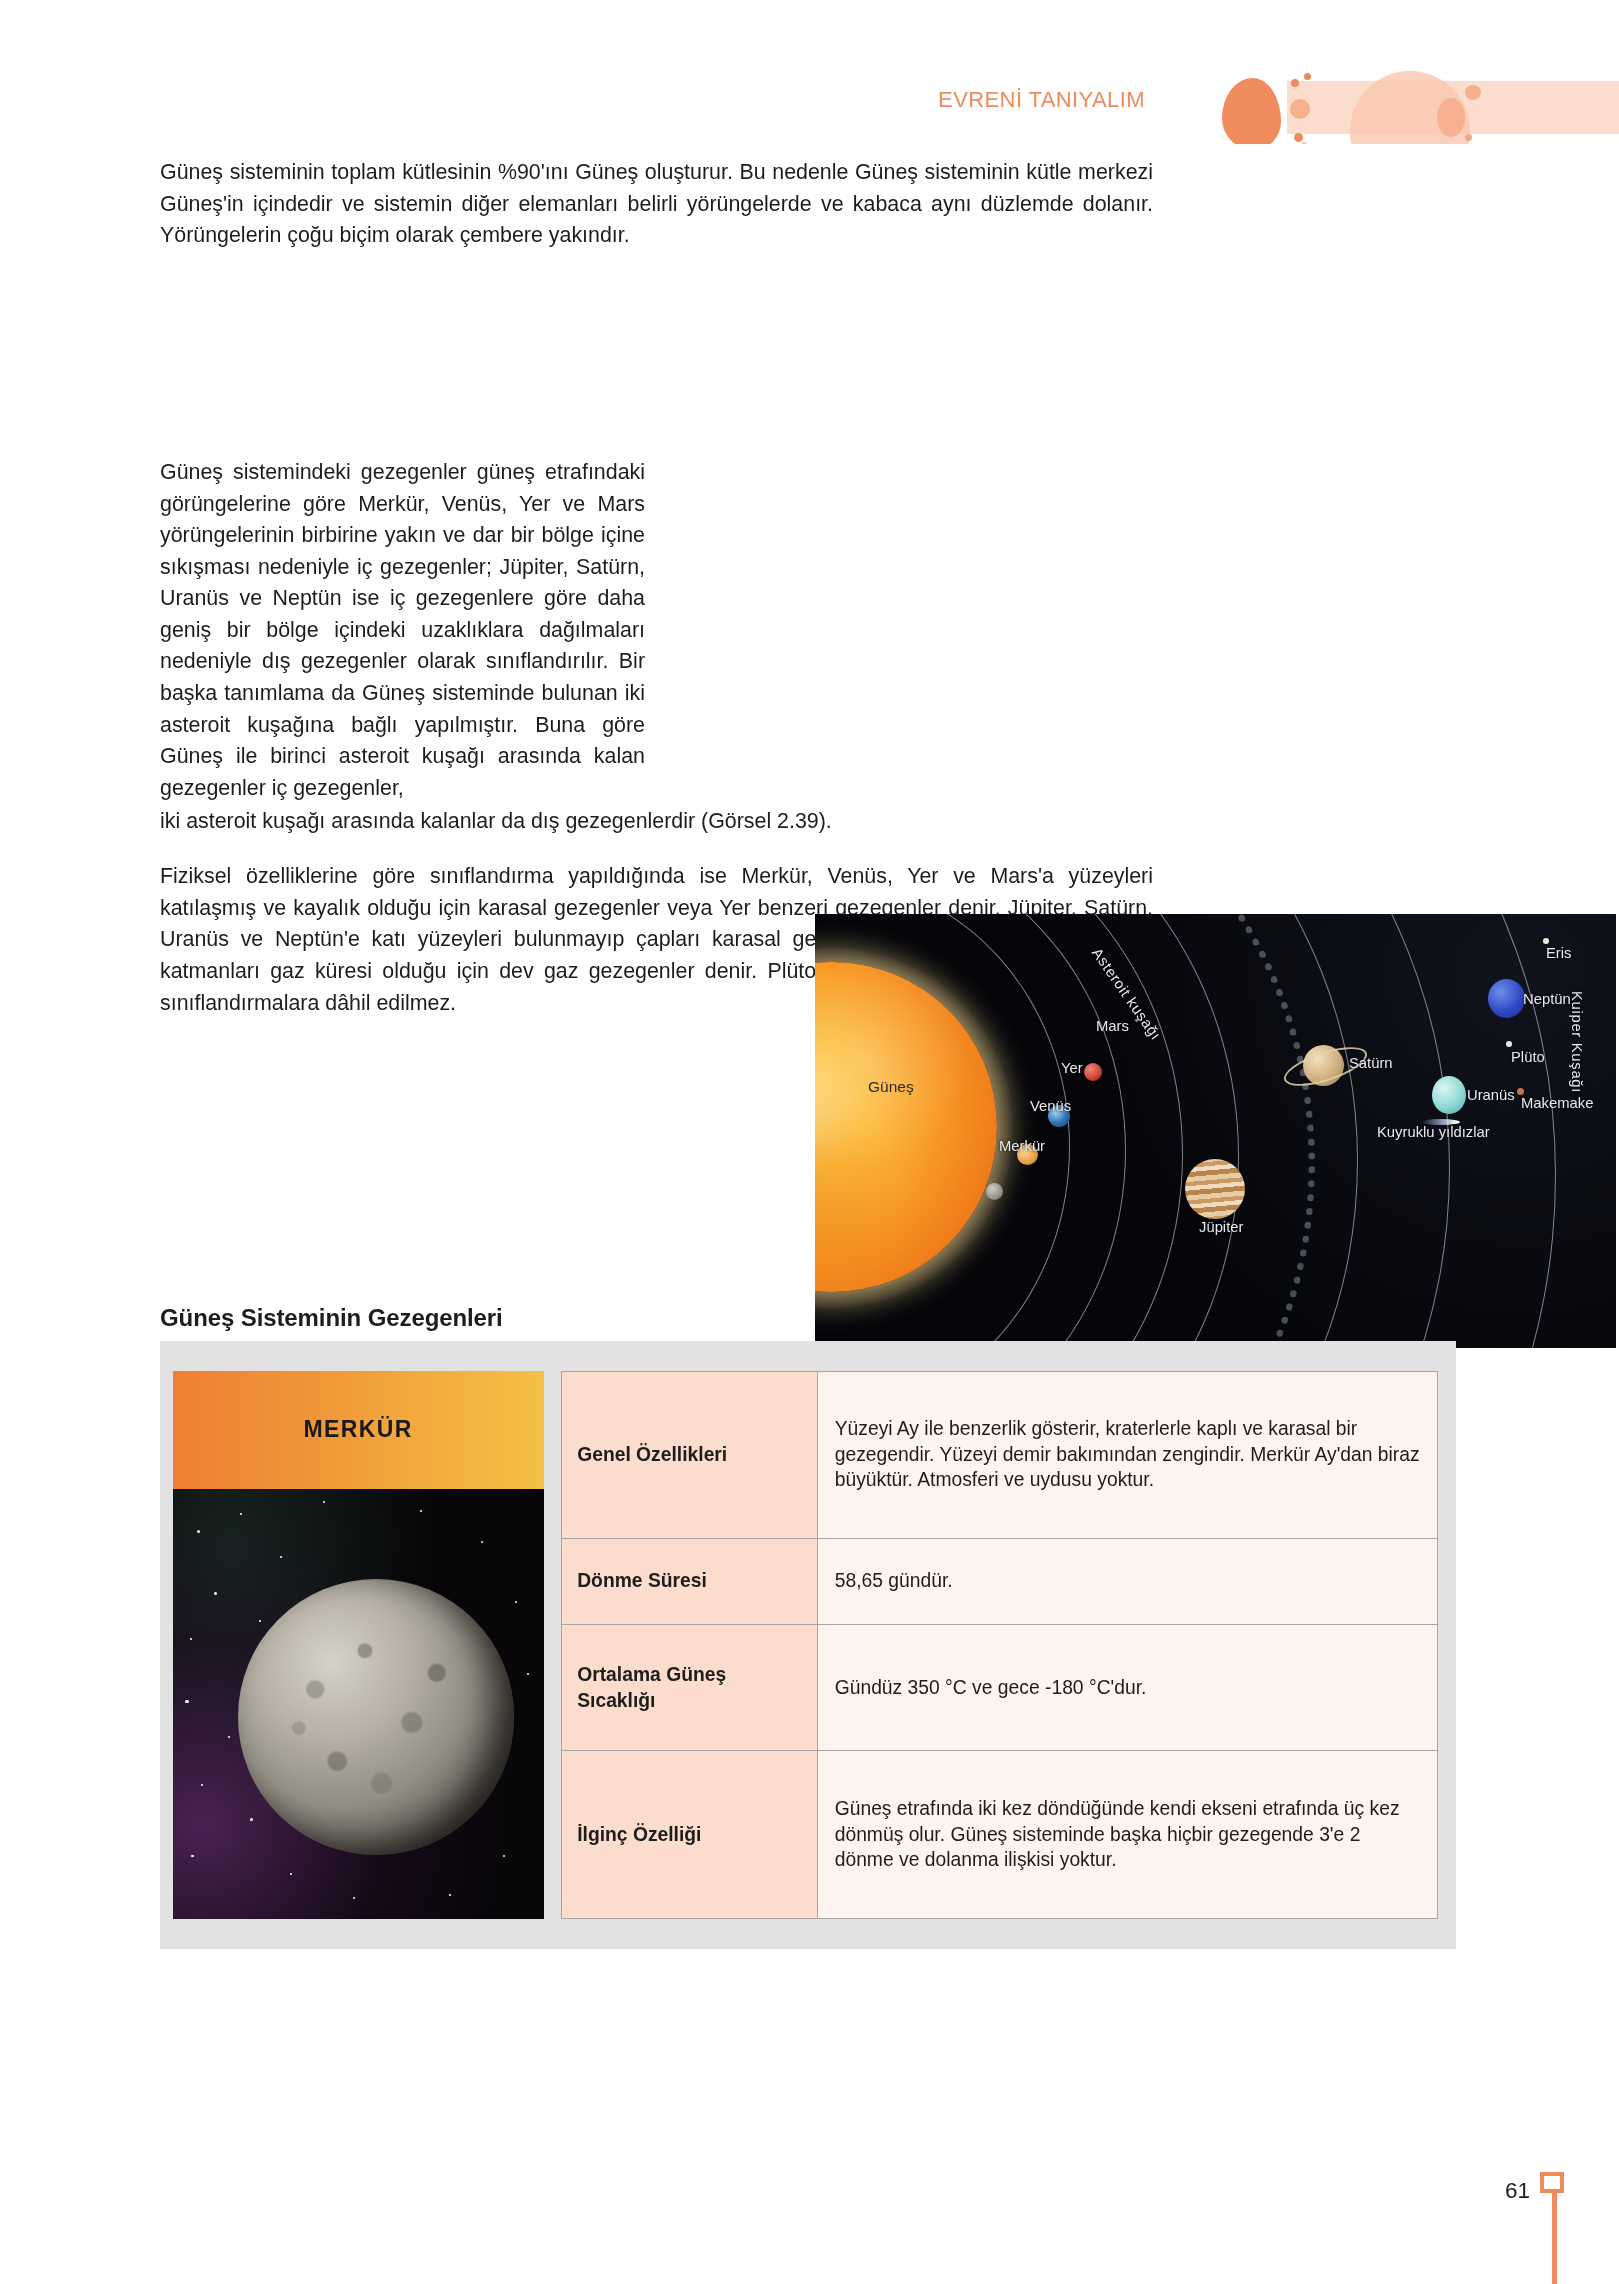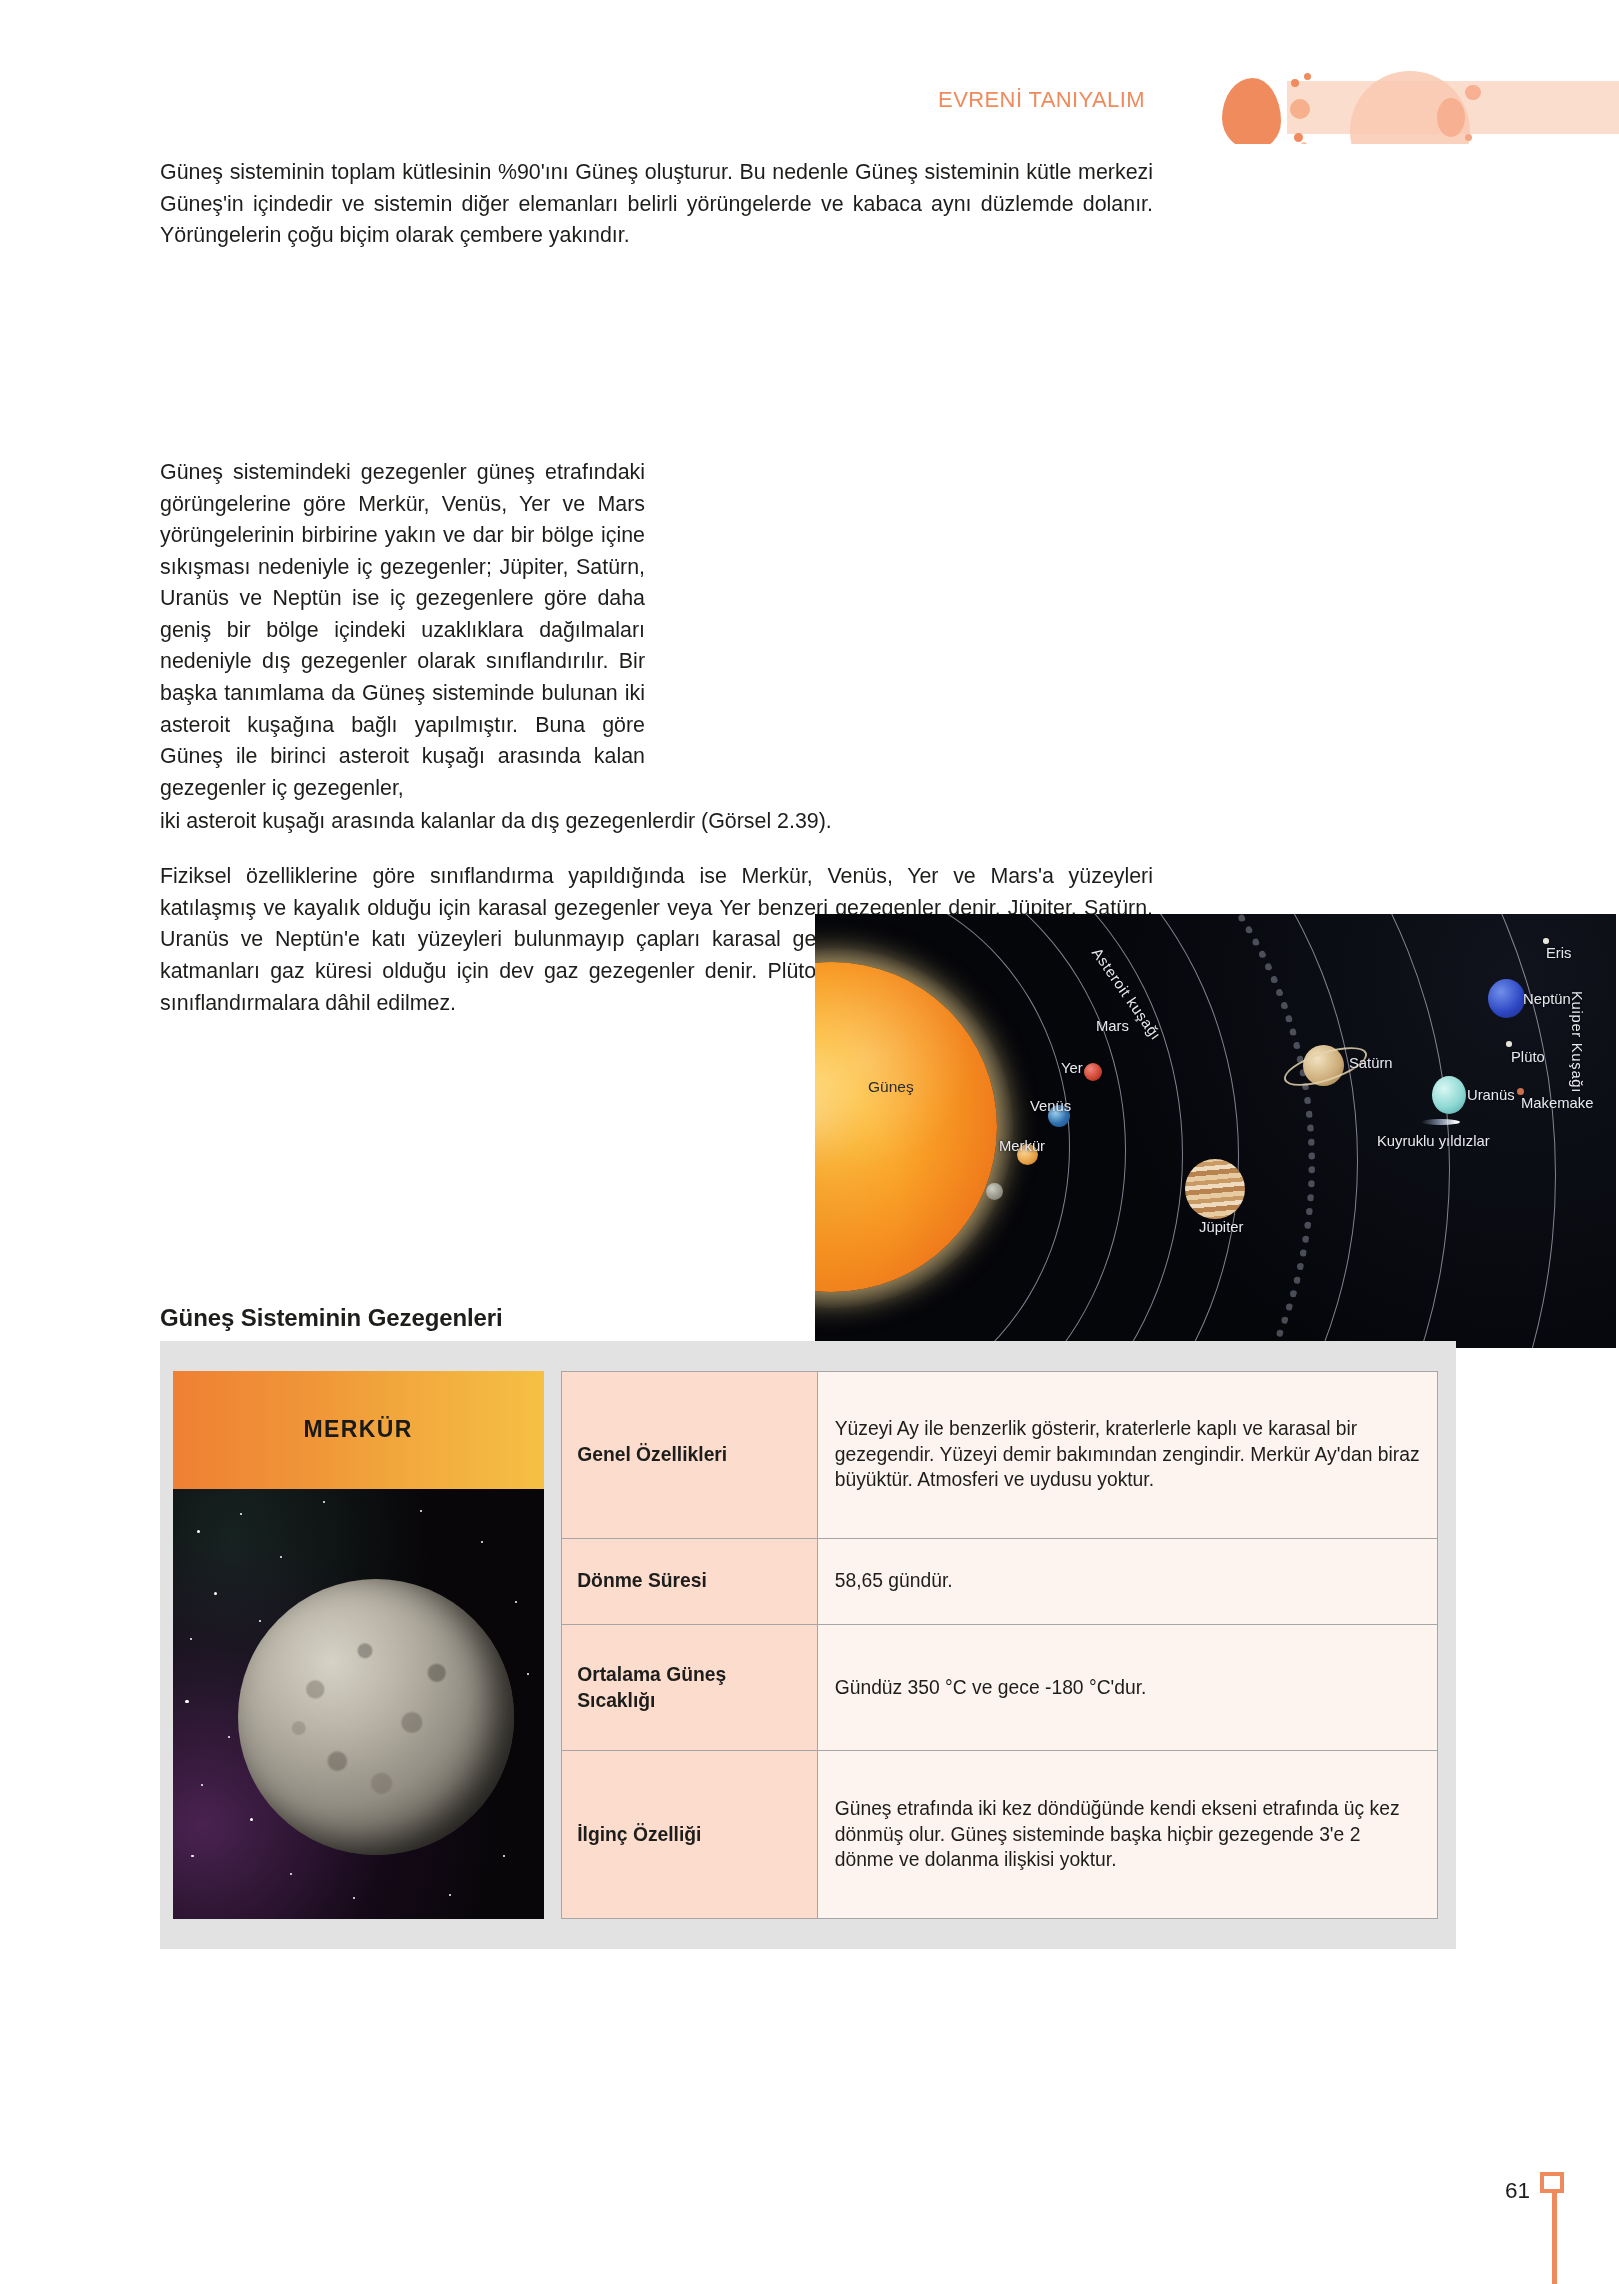--- a/index.html
+++ b/index.html
@@ -393,21 +393,21 @@
       <span class="fig-label" style="left:281px; top:104px;text-align:right;">Mars</span>
       <span class="fig-label rot-belt" style="left:287px; top:31px;">Asteroit kuşağı</span>
       <span class="fig-label" style="left:384px; top:305px;">Jüpiter</span>
       <span class="fig-label" style="left:534px; top:141px;">Satürn</span>
       <span class="fig-label" style="left:652px; top:173px;">Uranüs</span>
       <span class="fig-label" style="left:708px; top:77px;">Neptün</span>
       <span class="fig-label" style="left:696px; top:135px;">Plüto</span>
       <span class="fig-label" style="left:706px; top:181px;">Makemake</span>
       <span class="fig-label" style="left:731px; top:31px;">Eris</span>
       <span class="fig-label rot-kuiper" style="left:770px; top:77px;">Kuiper Kuşağı</span>
-      <span class="fig-label" style="left:562px; top:219px;">Kuyruklu yıldızlar</span>
+      <span class="fig-label" style="left:562px; top:210px;">Kuyruklu yıldızlar</span>
     </div>
 
     <div class="fig-caption">
       <div class="cap-bar"></div>
       <div>
         <span class="cap-strong">Görsel 2.39:</span><span> Güneş sistemindeki iç ve dış gezegenler.</span>
       </div>
     </div>
   </div>
 

